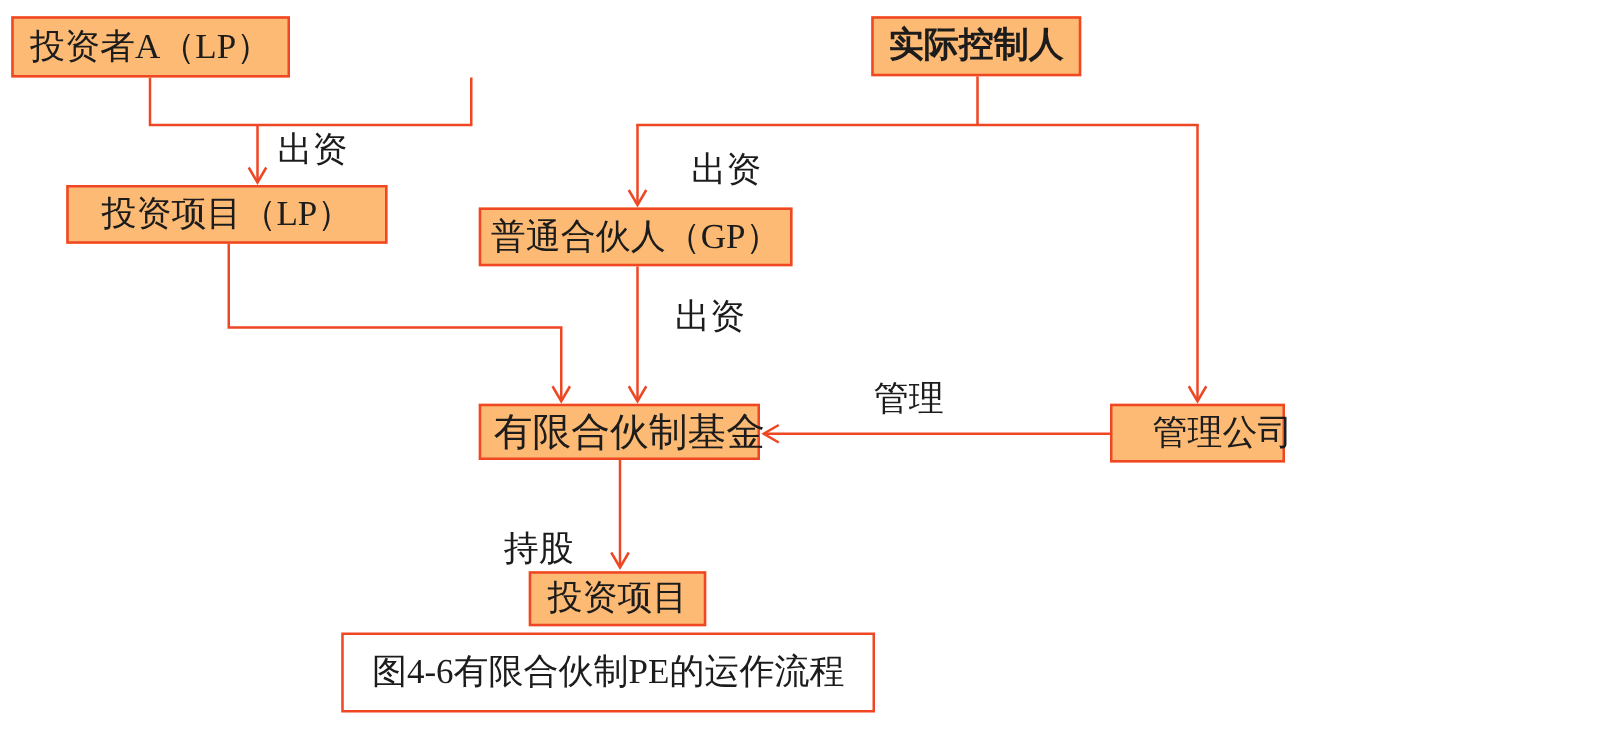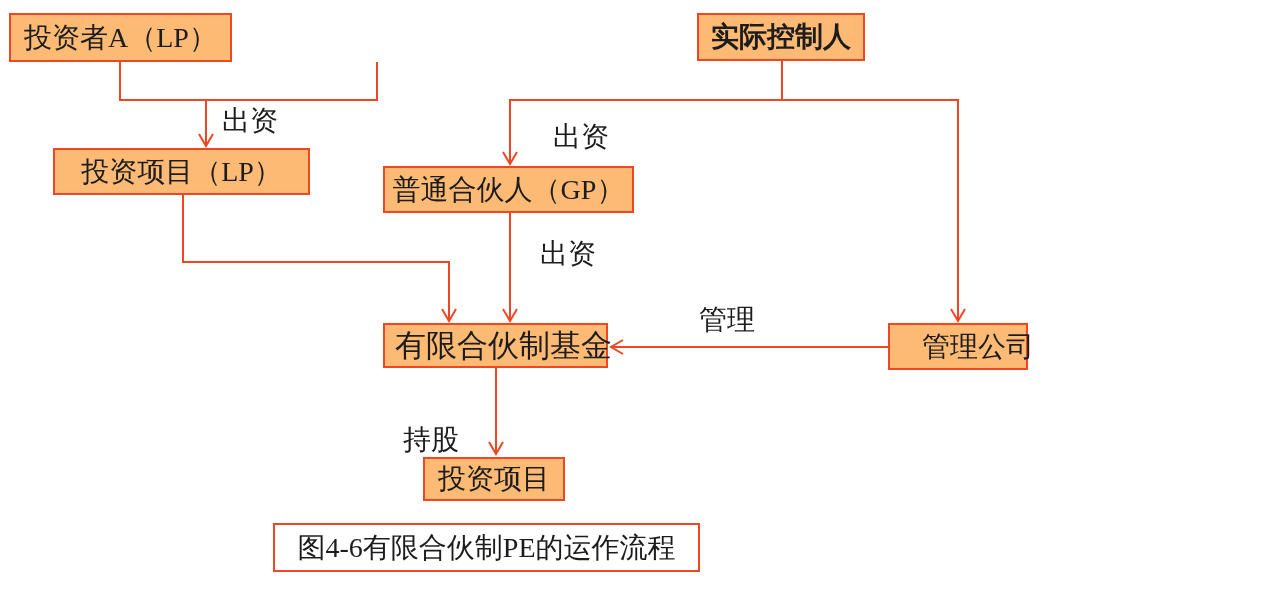--- a/index.html
+++ b/index.html
@@ -29,21 +29,21 @@
   }
   
   #n-investor-a { left:9px;   top:13px;  width:223px; height:49px; }
   #n-investor-b { left:265px; top:12px;  width:222px; height:50px; }
   #n-controller { left:697px; top:13px;  width:168px; height:48px;font-weight:bold; }
   #n-lp         { left:53px;  top:148px; width:257px; height:47px; }
   #n-gp         { left:383px; top:166px; width:251px; height:47px;text-align:right; }
   #n-fund       { left:383px; top:323px; width:225px; height:45px; }
   #n-mgmt       { left:888px; top:323px; width:140px; height:47px;padding-left:40px; }
   #n-project    { left:423px; top:457px; width:142px; height:44px; }
-  #n-caption    { left:273px; top:523px; width:427px; height:49px; }
+  #n-caption    { left:273px; top:506px; width:427px; height:64px; }
   #l-chuzi1 { left:222px; top:106px; }
   #l-chuzi2 { left:553px; top:122px; }
   #l-chuzi3 { left:540px; top:239px; }
   #l-guanli { left:699px; top:305px; }
   #l-chigu  { left:403px; top:401px;margin-top:24px; }
 </style>
 </head>
 <body>
 
 <div class="canvas">

